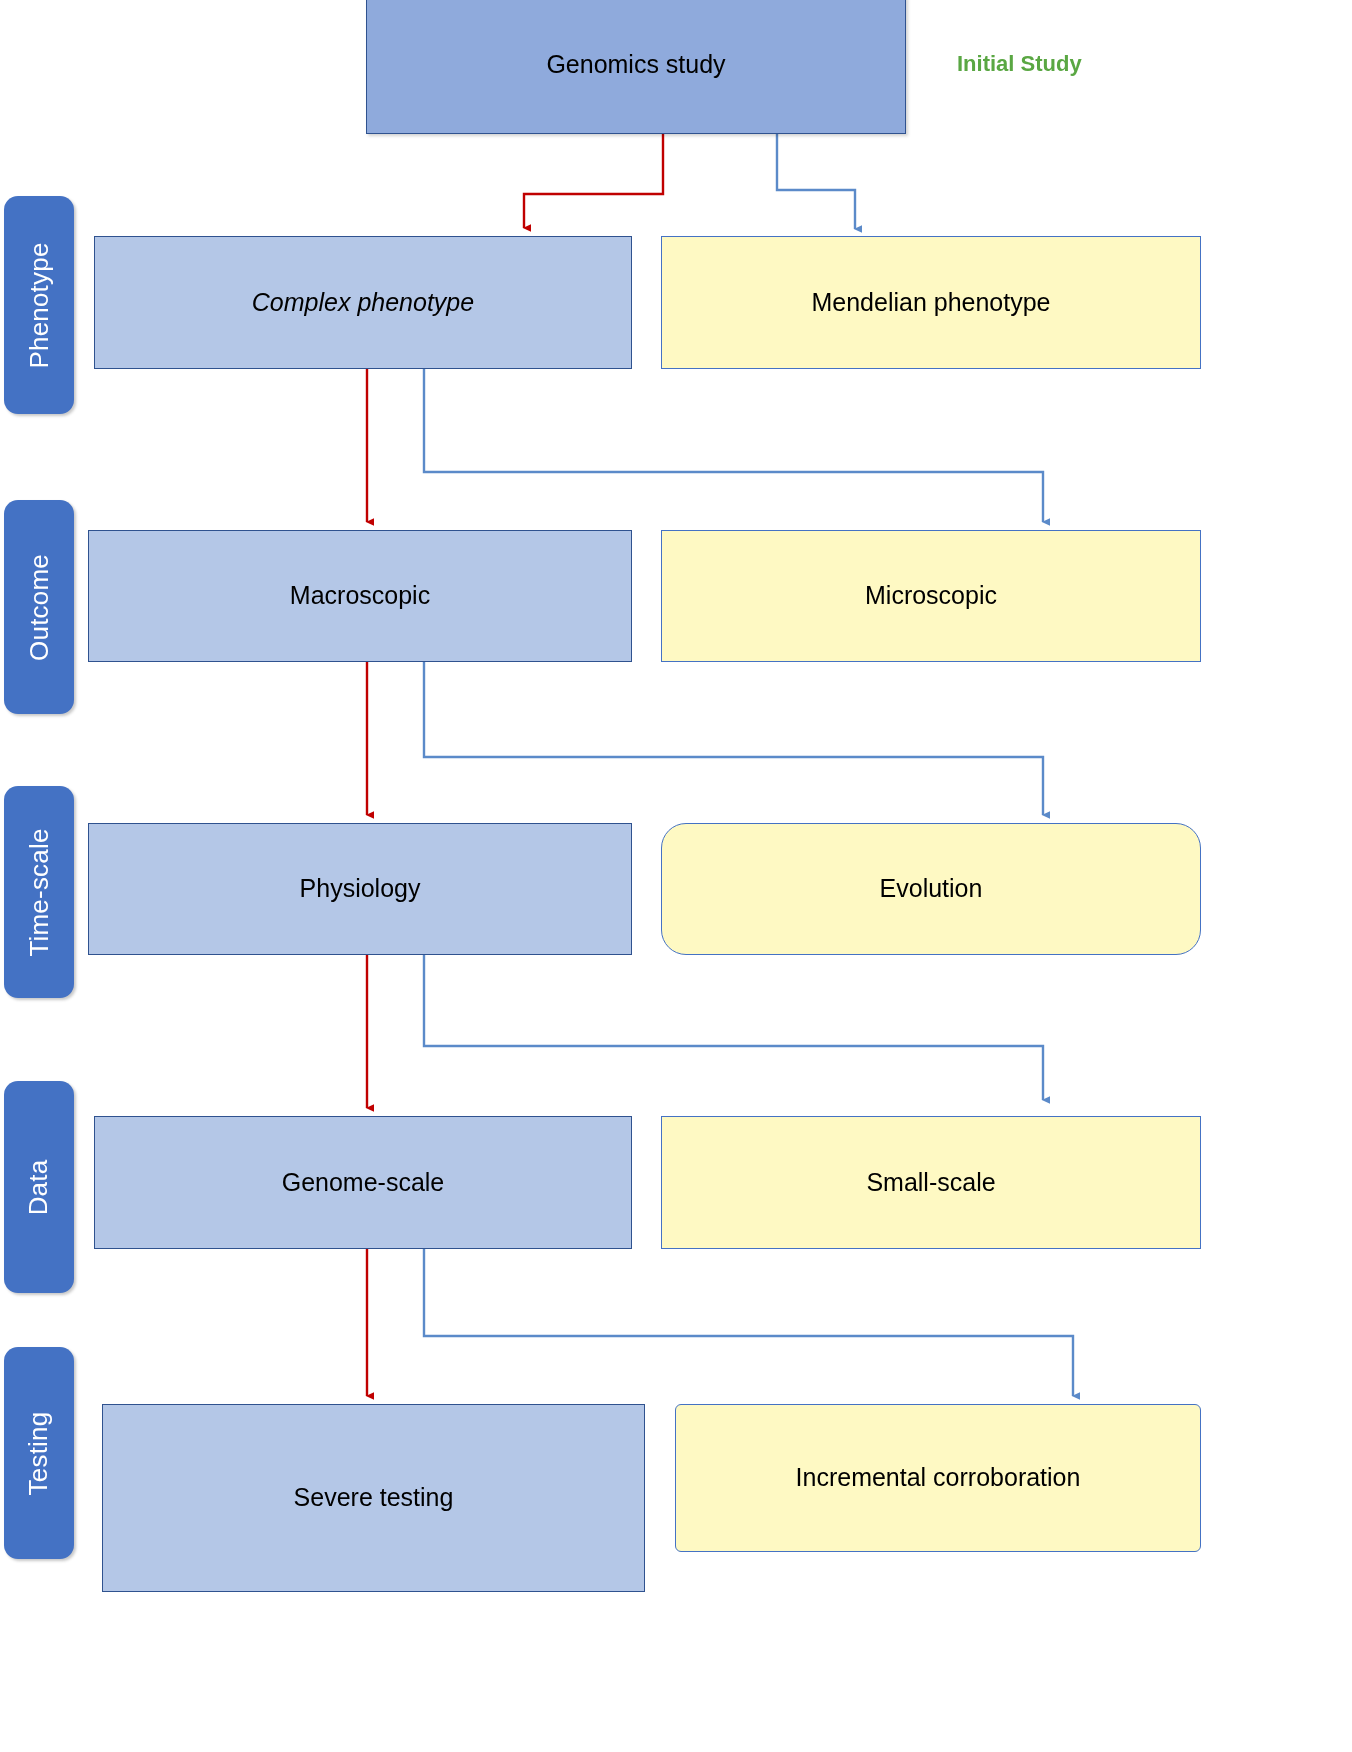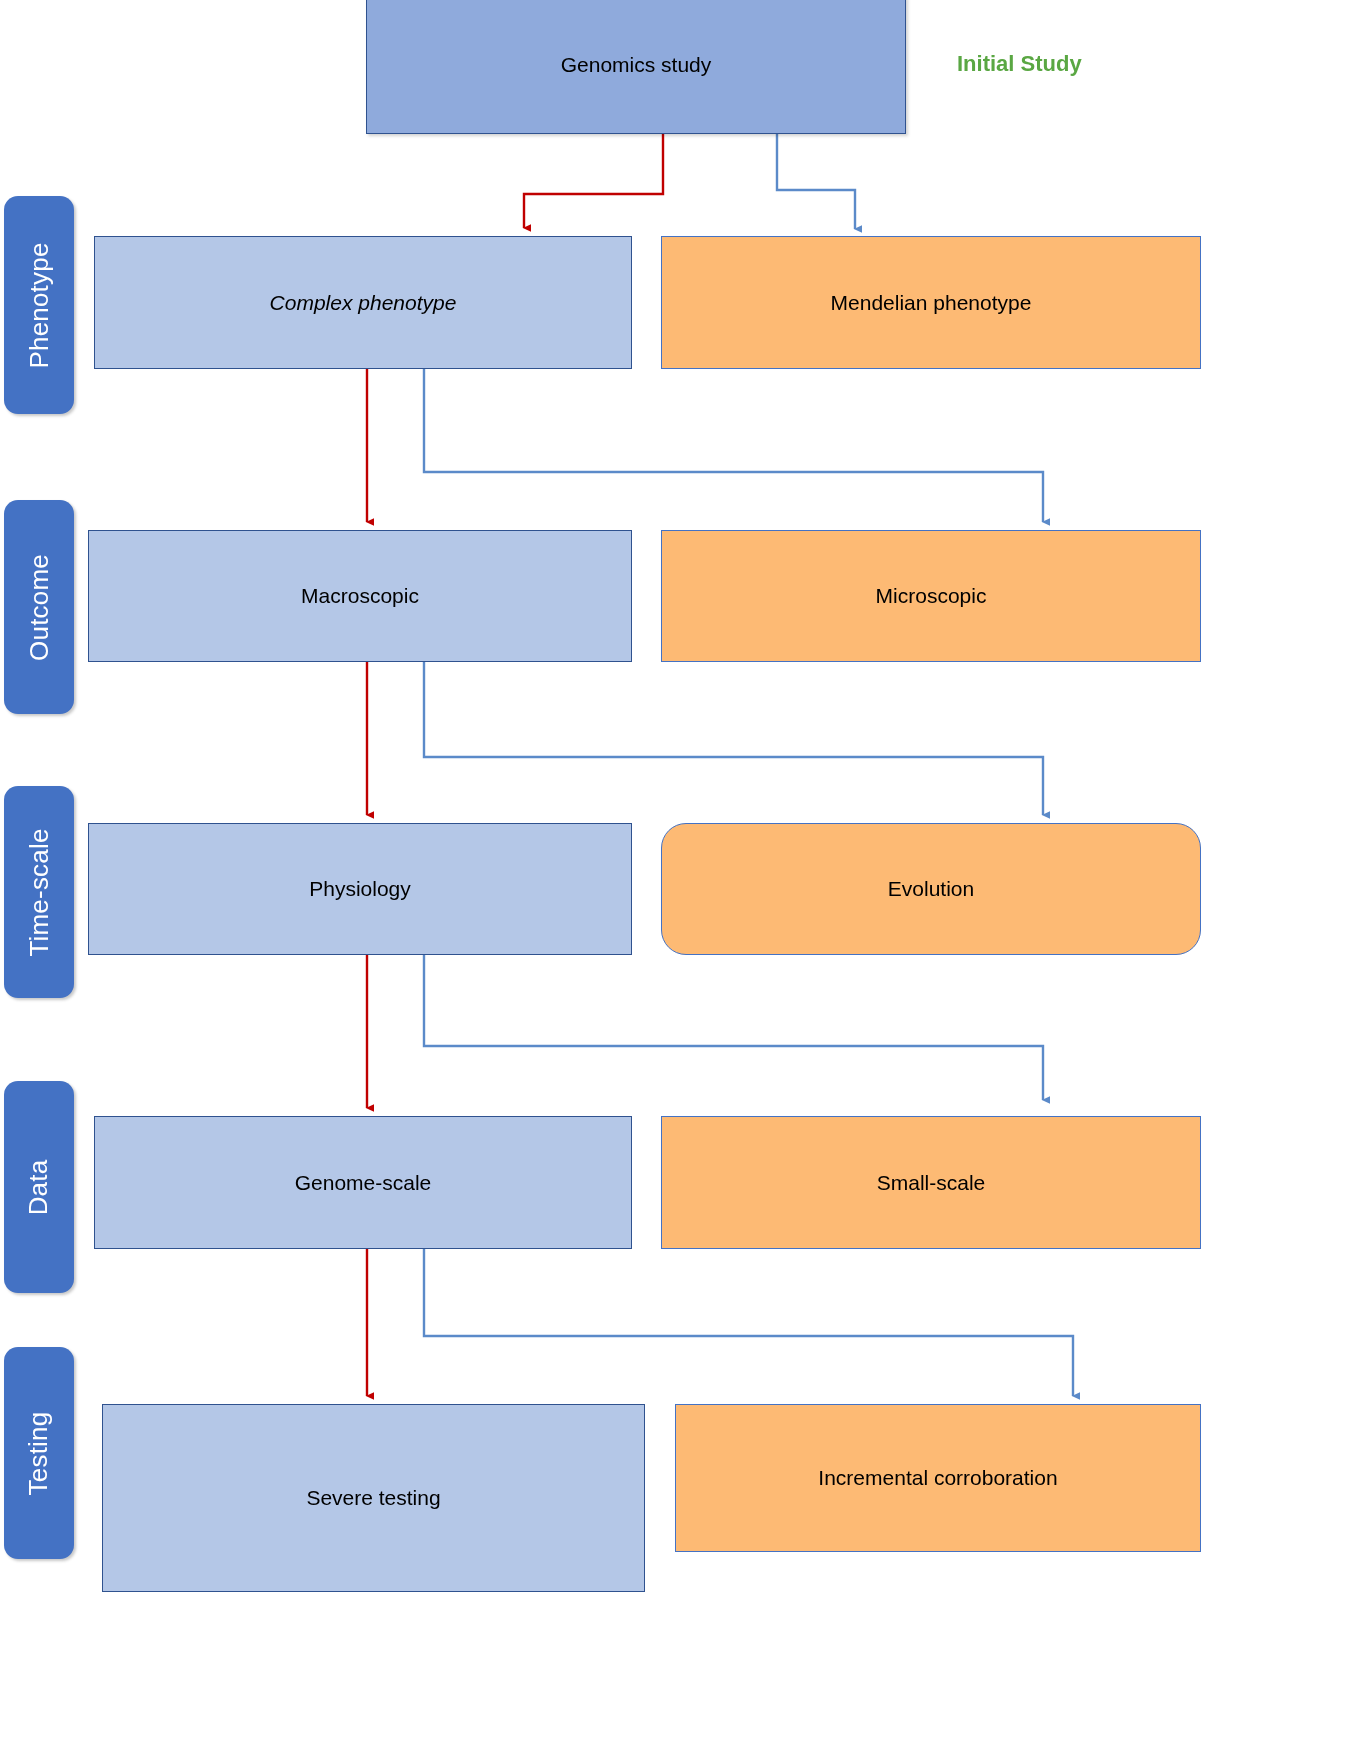--- a/index.html
+++ b/index.html
@@ -18,25 +18,25 @@
     color:#ffffff;font-size:26px;letter-spacing:.2px;white-space:nowrap;
     transform:rotate(-90deg);
   }
 
   
   .box{
     position:absolute;border:1.6px solid #3a62ad;
     display:flex;align-items:center;justify-content:center;
     box-sizing:border-box;
   }
-  .box span{font-size:21px;line-height:1.1;color:#000;text-align:left;}
+  .box span{font-size:25px;line-height:1.1;color:#000;text-align:left;}
   .box.fill-dark{background:#8faadc;border-color:#2f528f;
                  box-shadow:2px 2px 3px rgba(0,0,0,.18);}
   .box.fill-light{background:#b4c7e7;border-color:#2f528f;}
-  .box.fill-none{background:#fdba74;border-color:#4472c4;}
+  .box.fill-none{background:#fef9c3;border-color:#4472c4;}
 
   
   .flabel{position:absolute;font-size:22px;font-weight:bold;white-space:nowrap;}
 
   
   #wires{position:absolute;left:0;top:0;width:1352px;height:1752px;
          pointer-events:none;}
 </style>
 </head>
 <body>
@@ -112,18 +112,18 @@
       </div>
       <div class="box fill-light" style="left: 94px; top: 1116px; width: 538px; height: 133px;">
         <span>Genome-scale</span>
       </div>
       <div class="box fill-none" style="left: 661px; top: 1116px; width: 540px; height: 133px;">
         <span>Small-scale</span>
       </div>
       <div class="box fill-light" style="left: 102px; top: 1404px; width: 543px; height: 188px;">
         <span>Severe testing</span>
       </div>
-      <div class="box fill-none" style="left: 675px; top: 1404px; width: 526px; height: 148px;">
+      <div class="box fill-none" style="left: 675px; top: 1404px; width: 526px; height: 148px; border-radius: 6px;">
         <span>Incremental corroboration</span>
       </div>
     </div>
 
 </div>
 
 </body></html>

